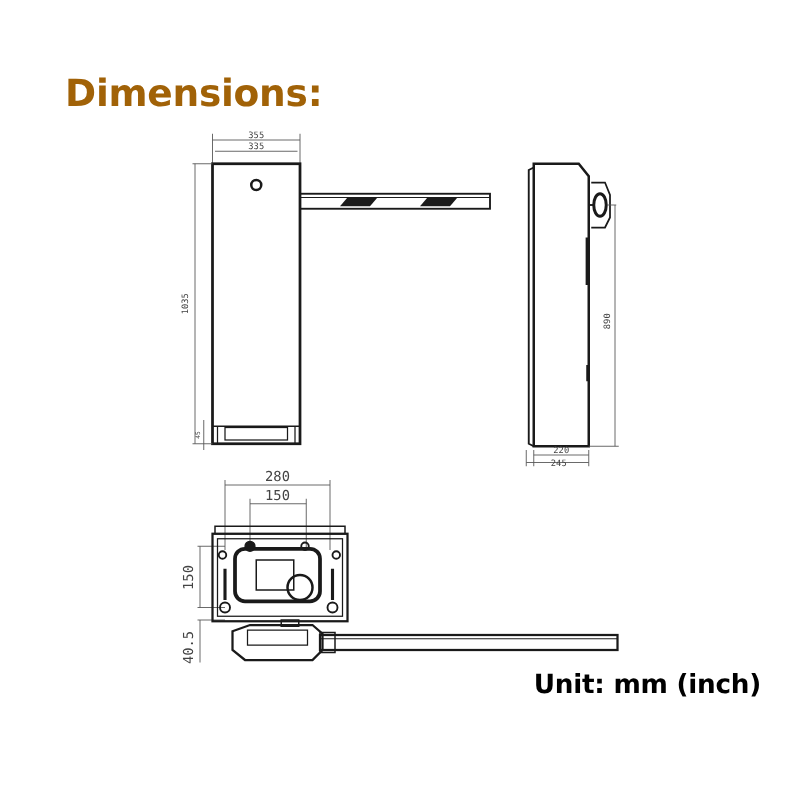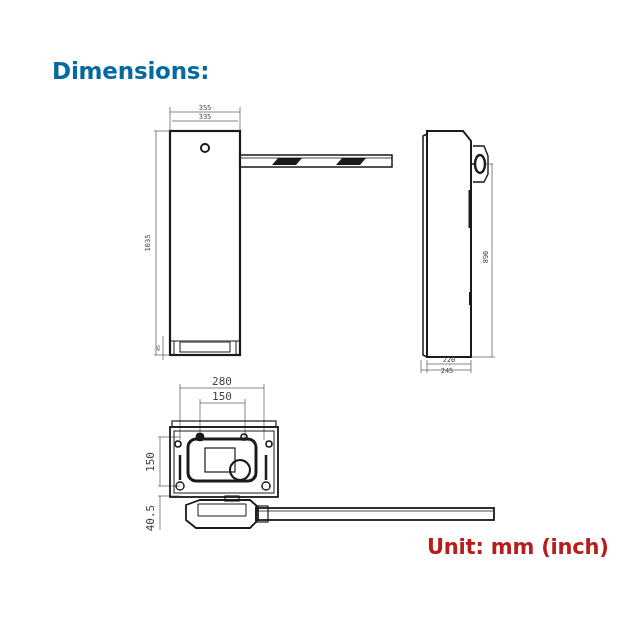--- a/index.html
+++ b/index.html
@@ -1,18 +1,18 @@
 <!DOCTYPE html>
 <html><head>
 <meta charset="utf-8">
 <style>
   html, body { margin:0; padding:0; background:#ffffff; }
   body { width:640px; height:640px; position:relative; overflow:hidden; font-family:"DejaVu Sans", sans-serif; }
-  .title { position:absolute; left:52px; top:58px; font-size:23px; font-weight:bold; color:#0369a1; letter-spacing:-0.2px; }
-  .unit { position:absolute; left:427px; top:535px; font-size:21px; font-weight:bold; color:#b91c1c; letter-spacing:-0.2px; }
+  .title { position:absolute; left:52px; top:58px; font-size:30px; font-weight:bold; color:#a16207; letter-spacing:-0.2px; }
+  .unit { position:absolute; left:427px; top:535px; font-size:21px; font-weight:bold; color:#000000; letter-spacing:-0.2px; }
   svg { position:absolute; left:0; top:0; }
   .dim { font-family:"DejaVu Sans Mono", monospace; fill:#444; }
 </style>
 </head>
 <body>
 
 <div class="title">Dimensions:</div>
 
 <svg width="640" height="640" viewBox="0 0 640 640">
 

